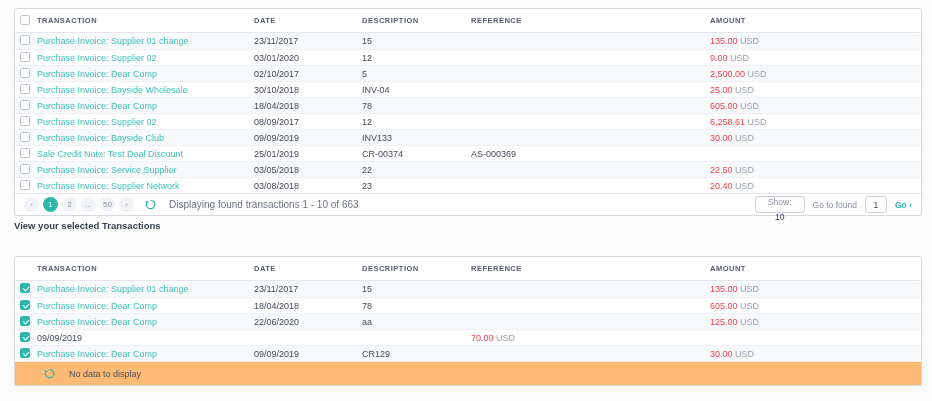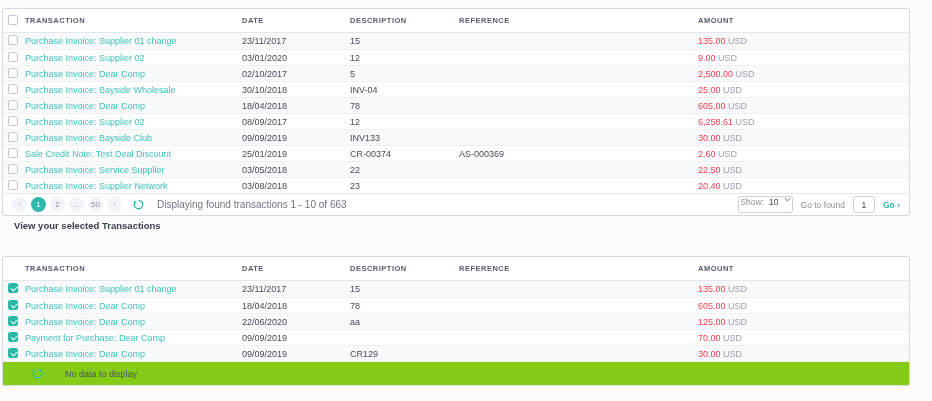--- a/index.html
+++ b/index.html
@@ -5,21 +5,21 @@
   * { box-sizing: border-box; margin: 0; padding: 0; }
   html,body { width: 932px; height: 401px; }
   body {
     background: #fcfcfd;
     font-family: "Liberation Sans", sans-serif;
     position: relative;
     overflow: hidden;
   }
   .card {
     position: absolute;
-    left: 2px;
+    left: 14px;
     width: 908px;
     background: #ffffff;
     border: 1px solid #d6dade;
     border-radius: 2px;
   }
   #results-card { top: 8px; }
   #selected-card { top: 256px; }
 
   .grid-row {
     display: grid;
@@ -83,26 +83,27 @@
   .pg.active { background: #2cb9ab; color: #fff; }
   .pg.arrow { color: #aab0ba; }
   .refresh-btn { margin-left: 7px; display: flex; align-items: center; cursor: pointer; }
   .status-text { font-size: 10px; color: #6e7480; margin-left: 9px; }
 
   .pager-right { margin-left: auto; display: flex; align-items: center; gap: 8px; }
   .show-box {
     border: 1px solid #ccd1d7;
     border-radius: 3px;
     height: 17px;
-    display: flex; 
-    padding: 0 1px;
+    display: flex; align-items: center;
+    padding: 0 12px;
     gap: 5px;
     font-size: 8.5px;
     cursor: pointer;
     background: #fff;
+    flex-direction: column;
   }
   .show-box .lbl { color: #8a909c; }
   .show-box .val { color: #3e4450; }
   .goto-label { font-size: 8.5px; color: #8a909c; }
   .goto-input {
     width: 22px; height: 17px;
     border: 1px solid #ccd1d7;
     border-radius: 3px;
     text-align: center;
     font-size: 8.5px;
@@ -119,22 +120,22 @@
     font-weight: bold;
     color: #3a404c;
   }
 
   .empty-row {
     height: 24px;
     border-top: 1px solid #eef0f3;
     display: flex;
     align-items: center;
     padding-left: 22px;
-    gap: 22px;
-    background: #84cc16;
+    gap: 14px;
+    background: #fdba74;
   }
   .empty-row .txt { font-size: 9px; color: #4a505c; }
 </style>
 </head>
 <body>
 
 <div class="card" id="results-card">
   <div class="grid-row header-row">
     <span class="cell"><span class="cb"></span></span>
     <span class="hcell">TRANSACTION</span>
@@ -199,21 +200,20 @@
     <span class="cell">INV133</span>
     <span class="cell"></span>
     <span class="cell amount"><span class="amt">30.00</span>&nbsp;<span class="cur">USD</span></span>
   </div>
       <div class="grid-row data-row">
     <span class="cell"><span class="cb"></span></span>
     <span class="cell link">Sale Credit Note: Test Deal Discount</span>
     <span class="cell">25/01/2019</span>
     <span class="cell">CR-00374</span>
     <span class="cell">AS-000369</span>
-    <span class="cell amount"><span class="amt">2.60</span>&nbsp;<span class="cur">USD</span></span>
   </div>
       <div class="grid-row data-row">
     <span class="cell"><span class="cb"></span></span>
     <span class="cell link">Purchase Invoice: Service Supplier</span>
     <span class="cell">03/05/2018</span>
     <span class="cell">22</span>
     <span class="cell"></span>
     <span class="cell amount"><span class="amt">22.50</span>&nbsp;<span class="cur">USD</span></span>
   </div>
       <div class="grid-row data-row">
@@ -287,21 +287,20 @@
       <div class="grid-row data-row">
     <span class="cell"><span class="cb checked"></span></span>
     <span class="cell link">Purchase Invoice: Dear Comp</span>
     <span class="cell">22/06/2020</span>
     <span class="cell">aa</span>
     <span class="cell"></span>
     <span class="cell amount"><span class="amt">125.00</span>&nbsp;<span class="cur">USD</span></span>
   </div>
       <div class="grid-row data-row">
     <span class="cell"><span class="cb checked"></span></span>
-    <span class="cell link">Payment for Purchase: Dear Comp</span>
     <span class="cell">09/09/2019</span>
     <span class="cell"></span>
     <span class="cell"></span>
     <span class="cell amount"><span class="amt">70.00</span>&nbsp;<span class="cur">USD</span></span>
   </div>
       <div class="grid-row data-row">
     <span class="cell"><span class="cb checked"></span></span>
     <span class="cell link">Purchase Invoice: Dear Comp</span>
     <span class="cell">09/09/2019</span>
     <span class="cell">CR129</span>

